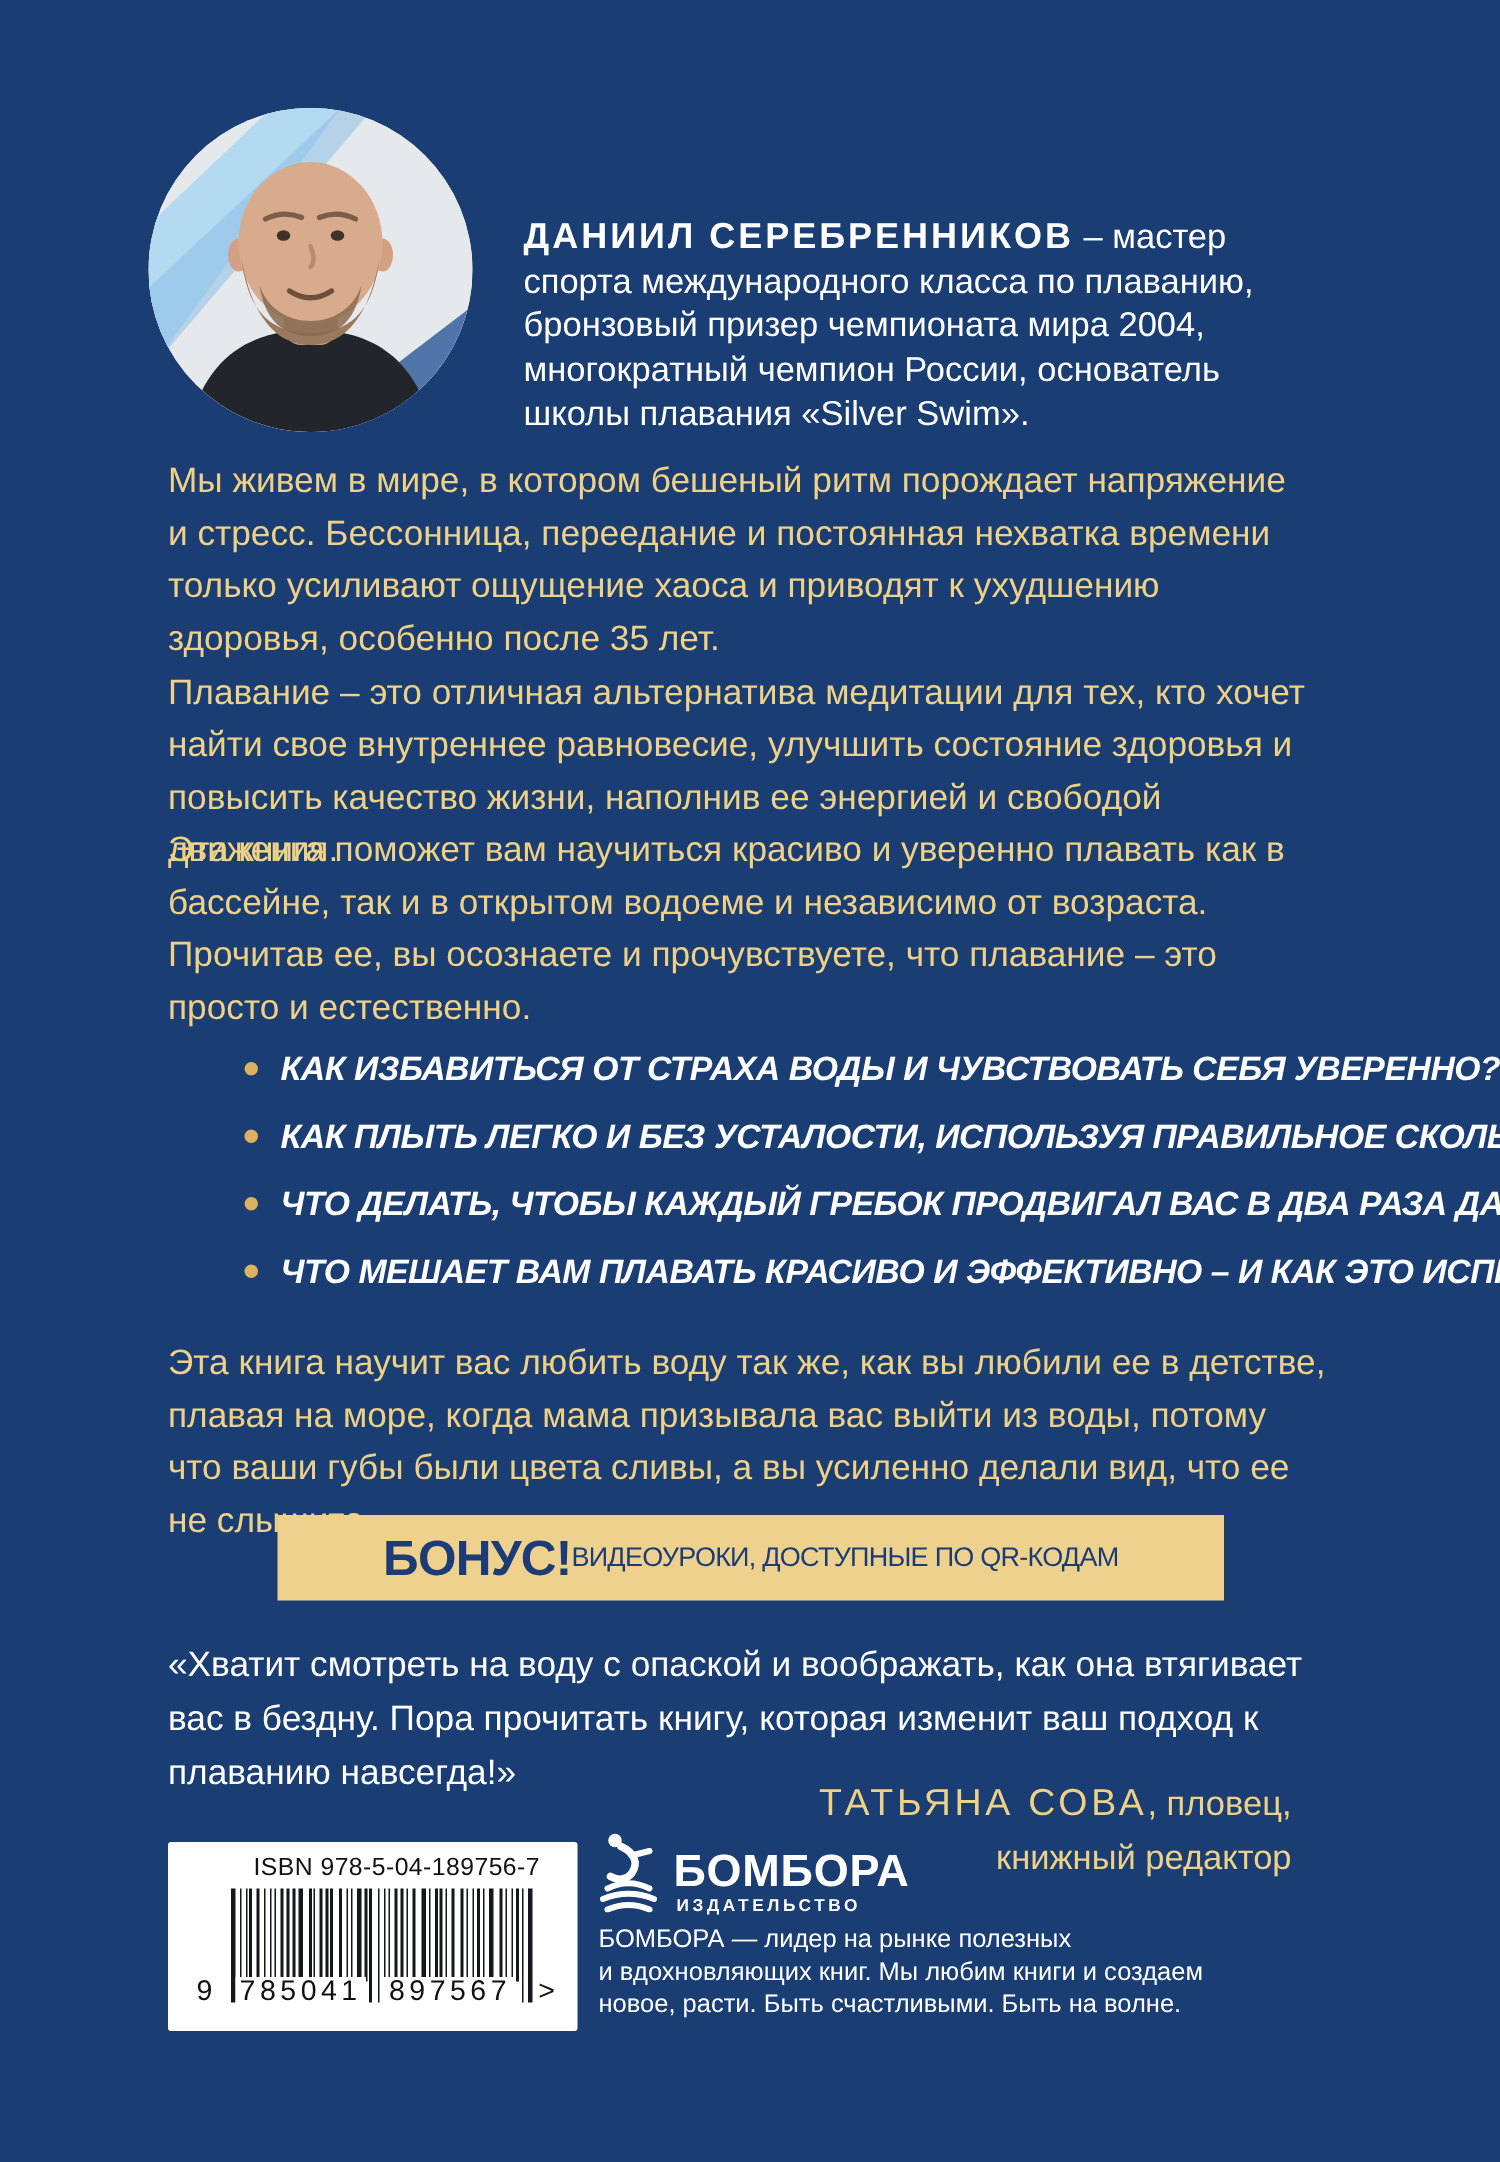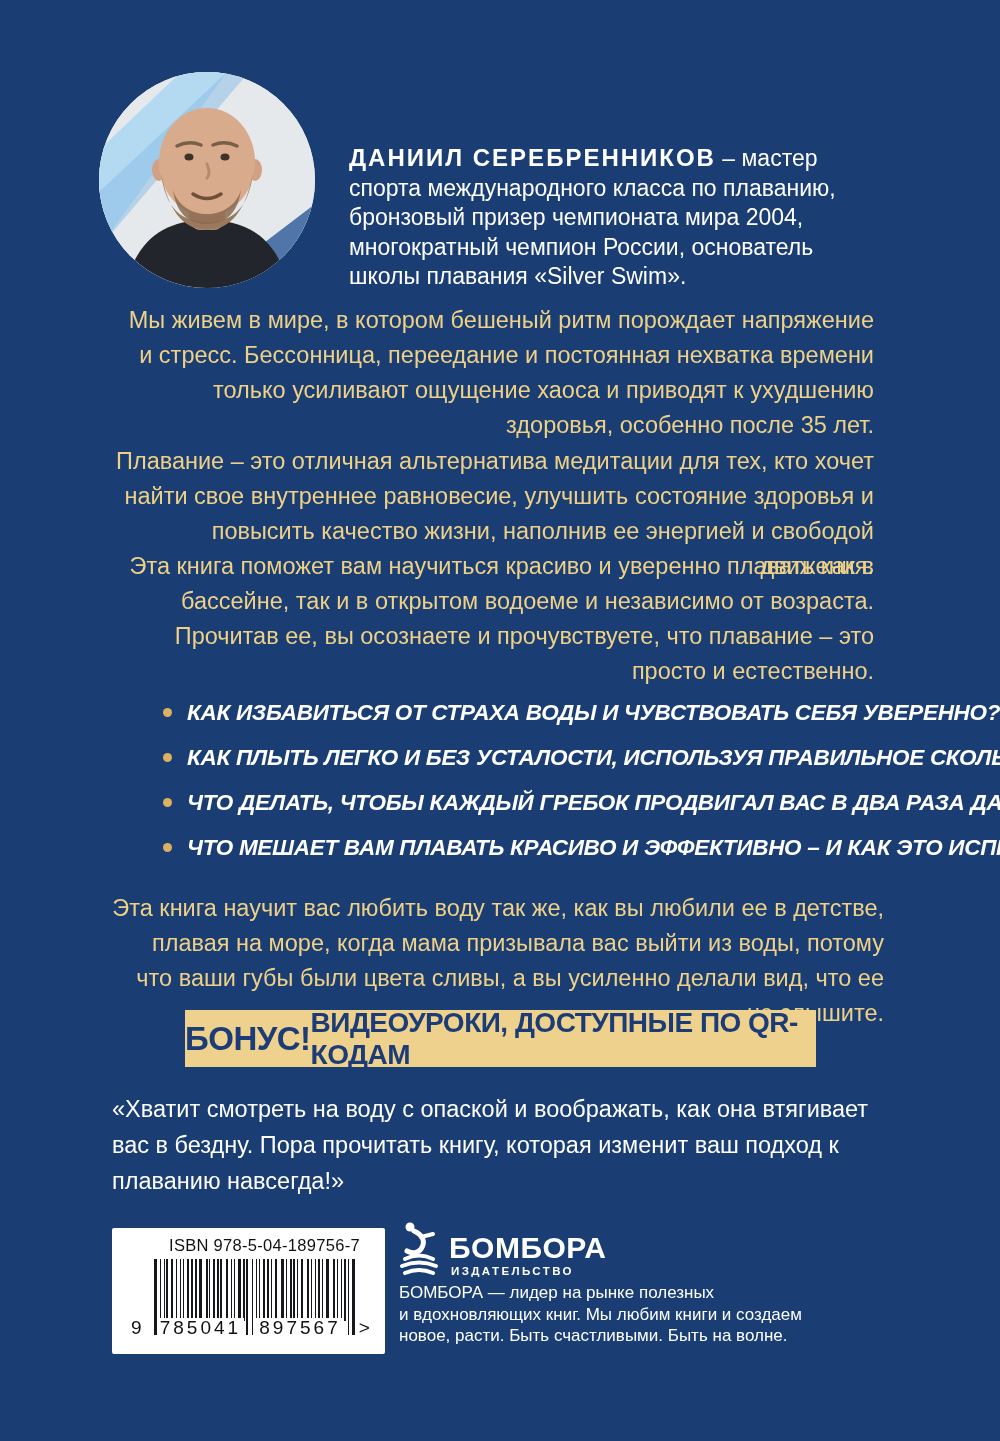--- a/index.html
+++ b/index.html
@@ -18,21 +18,21 @@
   }
   .author-text{
     position:absolute;left:349px;top:120px;width:528px;
     color:#fff;font-size:23px;line-height:29.5px;
   }
   .author-name{font-weight:bold;letter-spacing:2px;font-size:24px;text-align:center;}
   
   .para{
     position:absolute;left:112px;width:762px;
     color:var(--gold,#eed187);
-    font-size:23.5px;line-height:35px;margin:0;text-align:right;
+    font-size:23.5px;line-height:35px;margin:0;
   }
   .p1{top:303px;} .p2{top:444px;} .p3{top:549px;}
   .p4{top:891px;width:772px;}
   
   .bullets{
     position:absolute;left:163px;top:700px;width:760px;
     list-style:none;margin:0;padding:0;font-style:italic;
   }
   .bullets li{
     position:relative;padding-left:24px;margin-bottom:19px;
@@ -44,21 +44,21 @@
     border-radius:50%;background:var(--bullet_dot,#dcb160);
   }
   
   .banner{
     position:absolute;left:185px;top:1010px;width:631px;height:57px;
     background:var(--banner_bg,#edd18c);
     display:flex;align-items:center;justify-content:center;
     color:var(--banner_text,#1c3c78);
   }
   .banner .bonus{font-size:33px;font-weight:800;letter-spacing:-0.5px;}
-  .banner .banner-text{font-size:28px;font-weight:bold;letter-spacing:-0.5px;}
+  .banner .banner-text{font-size:18px;font-weight:normal;letter-spacing:-0.5px;}
   
   .quote{
     position:absolute;left:112px;top:1091px;width:782px;
     color:#fff;font-size:23.5px;line-height:36px;margin:0;
   }
   .attribution{
     position:absolute;right:139px;top:1186px;text-align:right;
     color:var(--gold,#eed187);line-height:33px;
   }
   .attribution .rev-name{font-size:25px;letter-spacing:2.5px;}
@@ -145,20 +145,24 @@
     </ul>
 
   <p class="para p4">Эта книга научит вас любить воду так же, как вы любили ее в детстве, плавая на море, когда мама призывала вас выйти из воды, потому что ваши губы были цвета сливы, а вы усиленно делали вид, что ее не слышите.</p>
 
   <div class="banner">
     <span class="bonus">БОНУС!</span>
     <span class="banner-text">ВИДЕОУРОКИ, ДОСТУПНЫЕ ПО QR-КОДАМ</span>
   </div>
 
   <p class="quote">«Хватит смотреть на воду с опаской и воображать, как она втягивает вас в бездну. Пора прочитать книгу, которая изменит ваш подход к плаванию навсегда!»</p>
+  <div class="attribution">
+    <div><span class="rev-name">ТАТЬЯНА СОВА</span><span class="rev-role">, пловец,</span></div>
+    <div class="rev-role">книжный редактор</div>
+  </div>
 
   <div class="isbn-box">
     <div class="isbn-label">ISBN 978-5-04-189756-7</div>
     <div class="bars">
         <div class="bar tall" style="left: 0px; width: 3.1px;"></div>
         <div class="bar tall" style="left: 5.5px; width: 1.4px;"></div>
         <div class="bar" style="left: 9.6px; width: 1.4px;"></div>
         <div class="bar" style="left: 12.4px; width: 2.1px;"></div>
         <div class="bar" style="left: 16.5px; width: 2.1px;"></div>
         <div class="bar" style="left: 22px; width: 1.4px;"></div>

